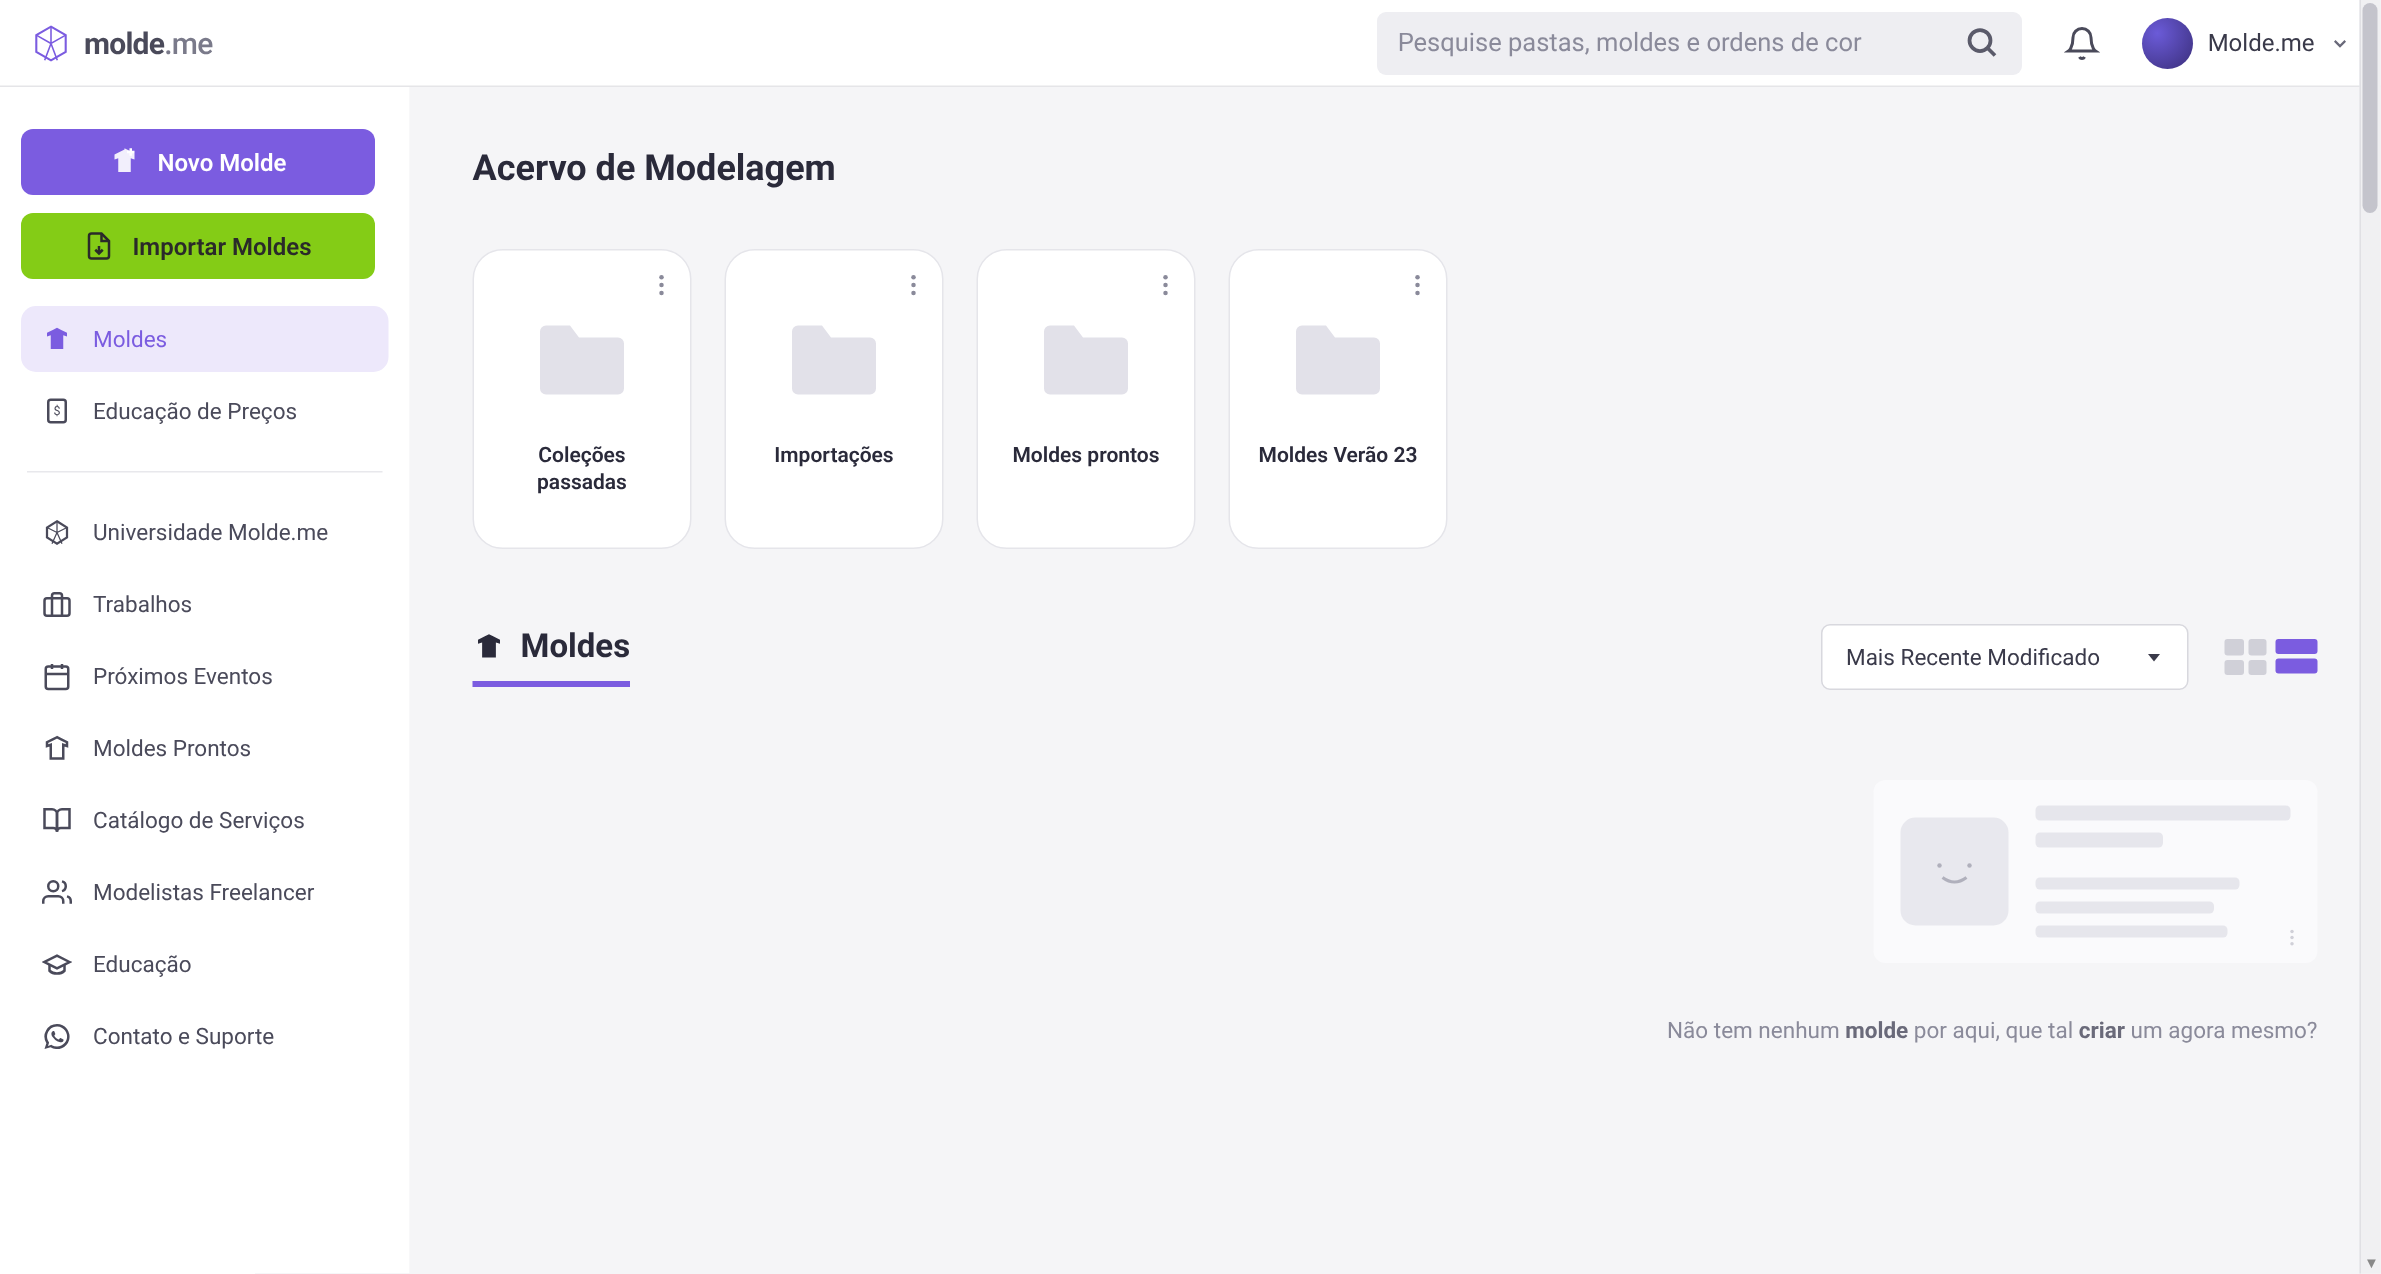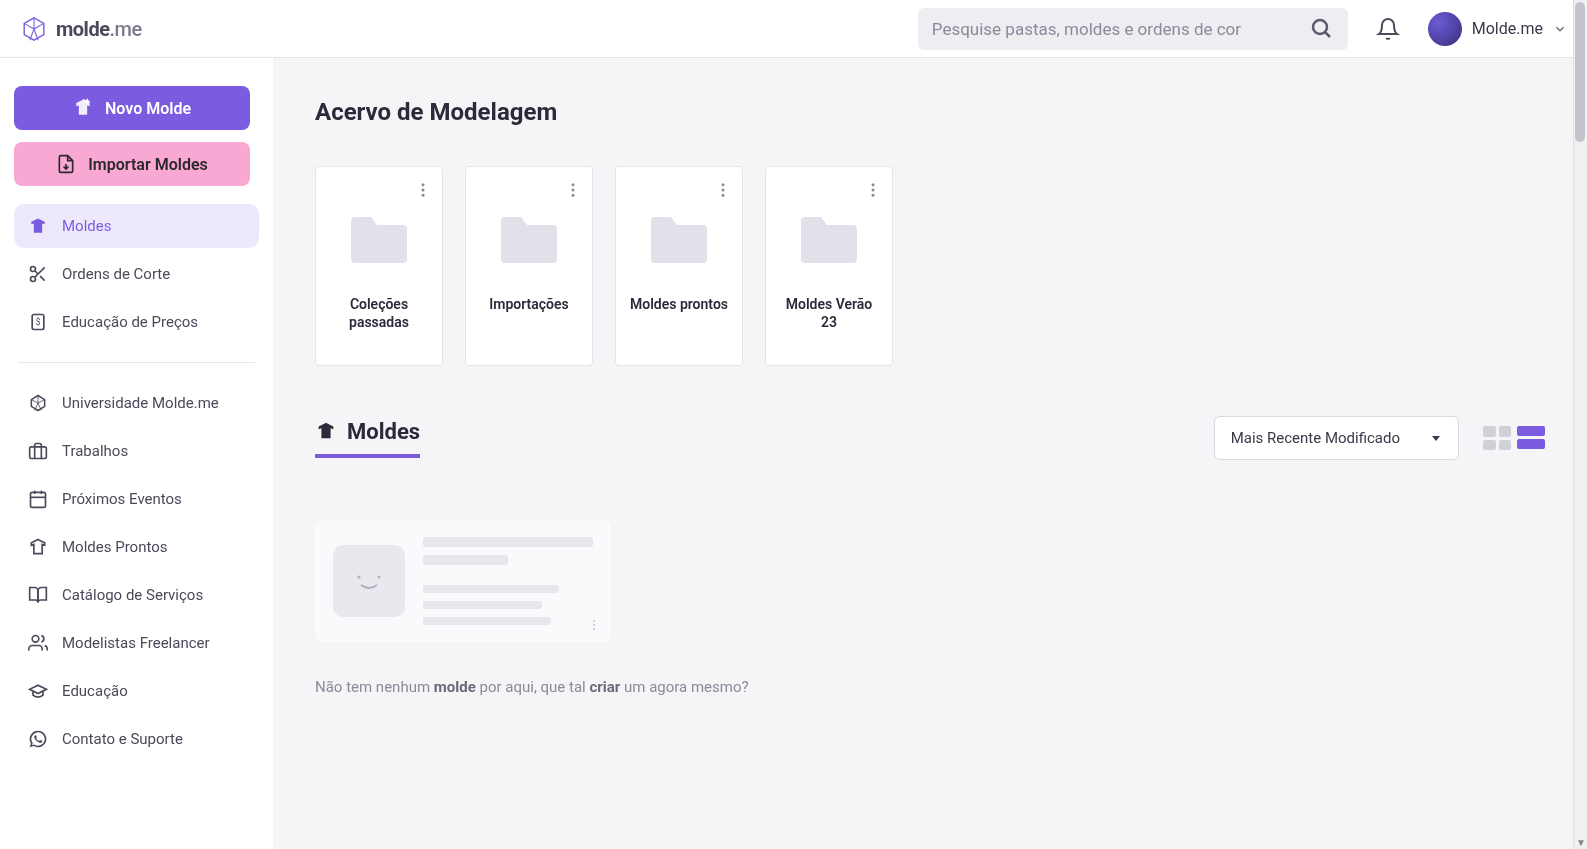--- a/index.html
+++ b/index.html
@@ -25,55 +25,55 @@
     .user-name { font-size: 16px; color: #3a3a4a; }
     .chevron-down { width: 14px; height: 14px; color: #6a6a7a; }
     
     
     .body { display: flex; flex: 1; overflow: hidden; }
     
     
     .sidebar { width: 273px; background: #fff; padding: 28px 14px 14px; overflow-y: auto; }
     .btn { display: flex; align-items: center; justify-content: center; gap: 12px; width: 236px; height: 44px; border-radius: 8px; border: none; font-size: 16px; font-weight: 600; cursor: pointer; margin-bottom: 12px; }
     .btn-primary { background: #7B5CE0; color: #fff; }
-    .btn-secondary { background: #f9a8d4; color: #2a2a2a; }
+    .btn-secondary { background: #84cc16; color: #2a2a2a; }
     .btn-icon { width: 20px; height: 20px; }
     .nav-list { list-style: none; margin-top: 18px; }
     .nav-item { display: flex; align-items: center; gap: 14px; padding: 12px 14px; border-radius: 10px; cursor: pointer; font-size: 15px; color: #4a4a5a; margin-bottom: 4px; }
     .nav-item.active { background: #EDE8FB; color: #7B5CE0; }
     .nav-icon { width: 20px; height: 20px; flex-shrink: 0; }
     .nav-divider { height: 1px; background: #e8e8ec; margin: 18px 4px; }
     
     
     .main { flex: 1; padding: 40px 42px; overflow-y: auto; background: #f5f5f7; }
     .page-header { display: flex; align-items: center; justify-content: space-between; margin-bottom: 40px; }
     .page-title { font-size: 24px; font-weight: 700; color: #2a2a3a; }
     .new-folder-btn { display: flex; align-items: center; gap: 10px; background: #fff; border: 1px solid #e0e0e6; border-radius: 8px; padding: 12px 18px; font-size: 16px; font-weight: 600; cursor: pointer; color: #2a2a3a; }
     
     .folder-row { display: flex; gap: 22px; margin-bottom: 50px; }
-    .folder-card { position: relative; width: 128px; height: 200px; background: #fff; border: 1px solid #e5e5ea; border-radius: 4px; padding: 20px 12px; display: flex; flex-direction: column; align-items: center; cursor: pointer; }
+    .folder-card { position: relative; width: 146px; height: 200px; background: #fff; border: 1px solid #e5e5ea; border-radius: 20px; padding: 20px 12px; display: flex; flex-direction: column; align-items: center; cursor: pointer; }
     .folder-card .more { position: absolute; top: 14px; right: 10px; width: 18px; height: 18px; cursor: pointer; color: #8a8a9a; }
     .folder-svg { width: 64px; height: 56px; margin-top: 24px; }
     .folder-name { margin-top: 28px; font-size: 14px; font-weight: 600; color: #2a2a3a; text-align: center; line-height: 1.3; }
     
     .section-header { display: flex; align-items: center; justify-content: space-between; margin-bottom: 40px; }
     .section-tab { display: flex; align-items: center; gap: 10px; padding-bottom: 10px; border-bottom: 4px solid #7B5CE0; }
     .section-tab-icon { width: 22px; height: 22px; }
     .section-tab-label { font-size: 22px; font-weight: 700; color: #2a2a3a; }
     .section-controls { display: flex; align-items: center; gap: 24px; }
     .sort-select { display: flex; align-items: center; gap: 30px; background: #fff; border: 1px solid #d8d8de; border-radius: 6px; padding: 12px 16px; font-size: 15px; color: #3a3a4a; cursor: pointer; min-width: 230px; justify-content: space-between; }
     .view-toggle { display: flex; gap: 6px; }
     .view-btn { width: 28px; height: 24px; cursor: pointer; display: flex; flex-direction: column; gap: 3px; }
     .view-btn .bar { background: #d0d0d8; border-radius: 2px; }
     .view-btn.grid { display: grid; grid-template-columns: 1fr 1fr; grid-template-rows: 1fr 1fr; gap: 3px; }
     .view-btn.grid .sq { background: #d0d0d8; border-radius: 2px; }
     .view-btn.list .bar { height: 10px; }
     .view-btn.list.active .bar { background: #7B5CE0; }
     
-    .empty-state { display: flex; flex-direction: column; align-items: flex-start; margin-top: 60px; }
+    .empty-state { display: flex; flex-direction: column; align-items: flex-end; margin-top: 60px; }
     .empty-card { width: 296px; height: 122px; background: #fafafc; border-radius: 8px; display: flex; align-items: center; padding: 18px; gap: 18px; position: relative; }
     .empty-avatar { width: 72px; height: 72px; background: #e8e8ee; border-radius: 10px; display: flex; align-items: center; justify-content: center; }
     .empty-lines { flex: 1; display: flex; flex-direction: column; gap: 8px; }
     .empty-line { background: #e6e6ec; border-radius: 3px; height: 8px; }
     .empty-line.w1 { width: 100%; height: 10px; }
     .empty-line.w2 { width: 50%; height: 10px; }
     .empty-line.w3 { width: 80%; }
     .empty-line.w4 { width: 70%; }
     .empty-line.w5 { width: 75%; }
     .empty-more { position: absolute; right: 10px; bottom: 10px; color: #d0d0d8; }
@@ -137,30 +137,20 @@
           </svg>
         <span>Importar Moldes</span>
       </button>
 
       <ul class="nav-list">
         <li class="nav-item active">
           <svg class="nav-icon" viewBox="0 0 24 24" fill="currentColor">
               <path d="M12 3l-3 1.5L4 7v3l3-1v11h10V9l3 1V7l-5-2.5L12 3z"></path>
             </svg>
           <span>Moldes</span>
-        </li>
-        <li class="nav-item">
-          <svg class="nav-icon" viewBox="0 0 24 24" fill="none" stroke="currentColor" stroke-width="2">
-              <circle cx="6" cy="6" r="3"></circle>
-              <circle cx="6" cy="18" r="3"></circle>
-              <line x1="20" y1="4" x2="8.12" y2="15.88"></line>
-              <line x1="14.47" y1="14.48" x2="20" y2="20"></line>
-              <line x1="8.12" y1="8.12" x2="12" y2="12"></line>
-            </svg>
-          <span>Ordens de Corte</span>
         </li>
         <li class="nav-item">
           <svg class="nav-icon" viewBox="0 0 24 24" fill="none" stroke="currentColor" stroke-width="2">
               <rect x="5" y="3" width="14" height="18" rx="2"></rect>
               <text x="12" y="15" font-size="10" text-anchor="middle" fill="currentColor" stroke="none">$</text>
             </svg>
           <span>Educação de Preços</span>
         </li>
       </ul>
 

